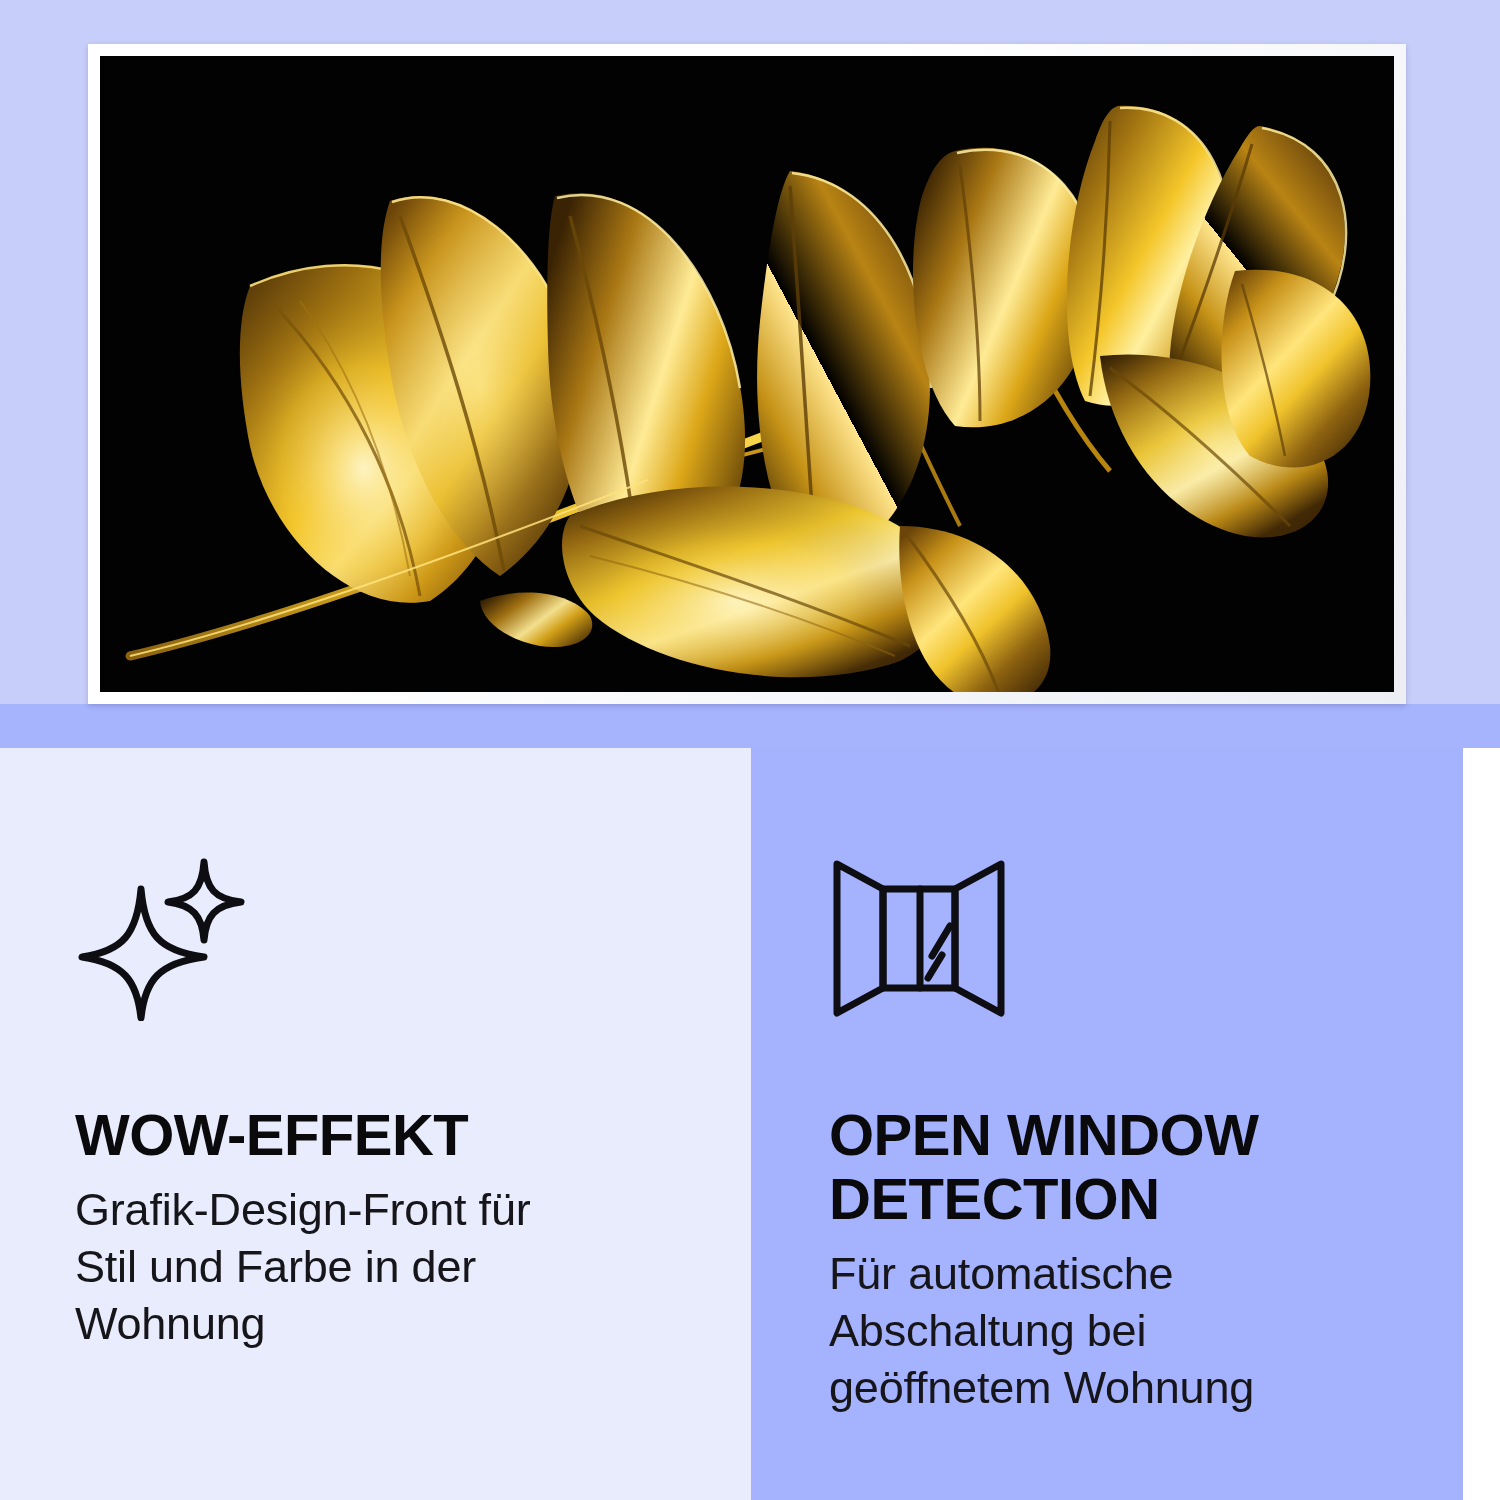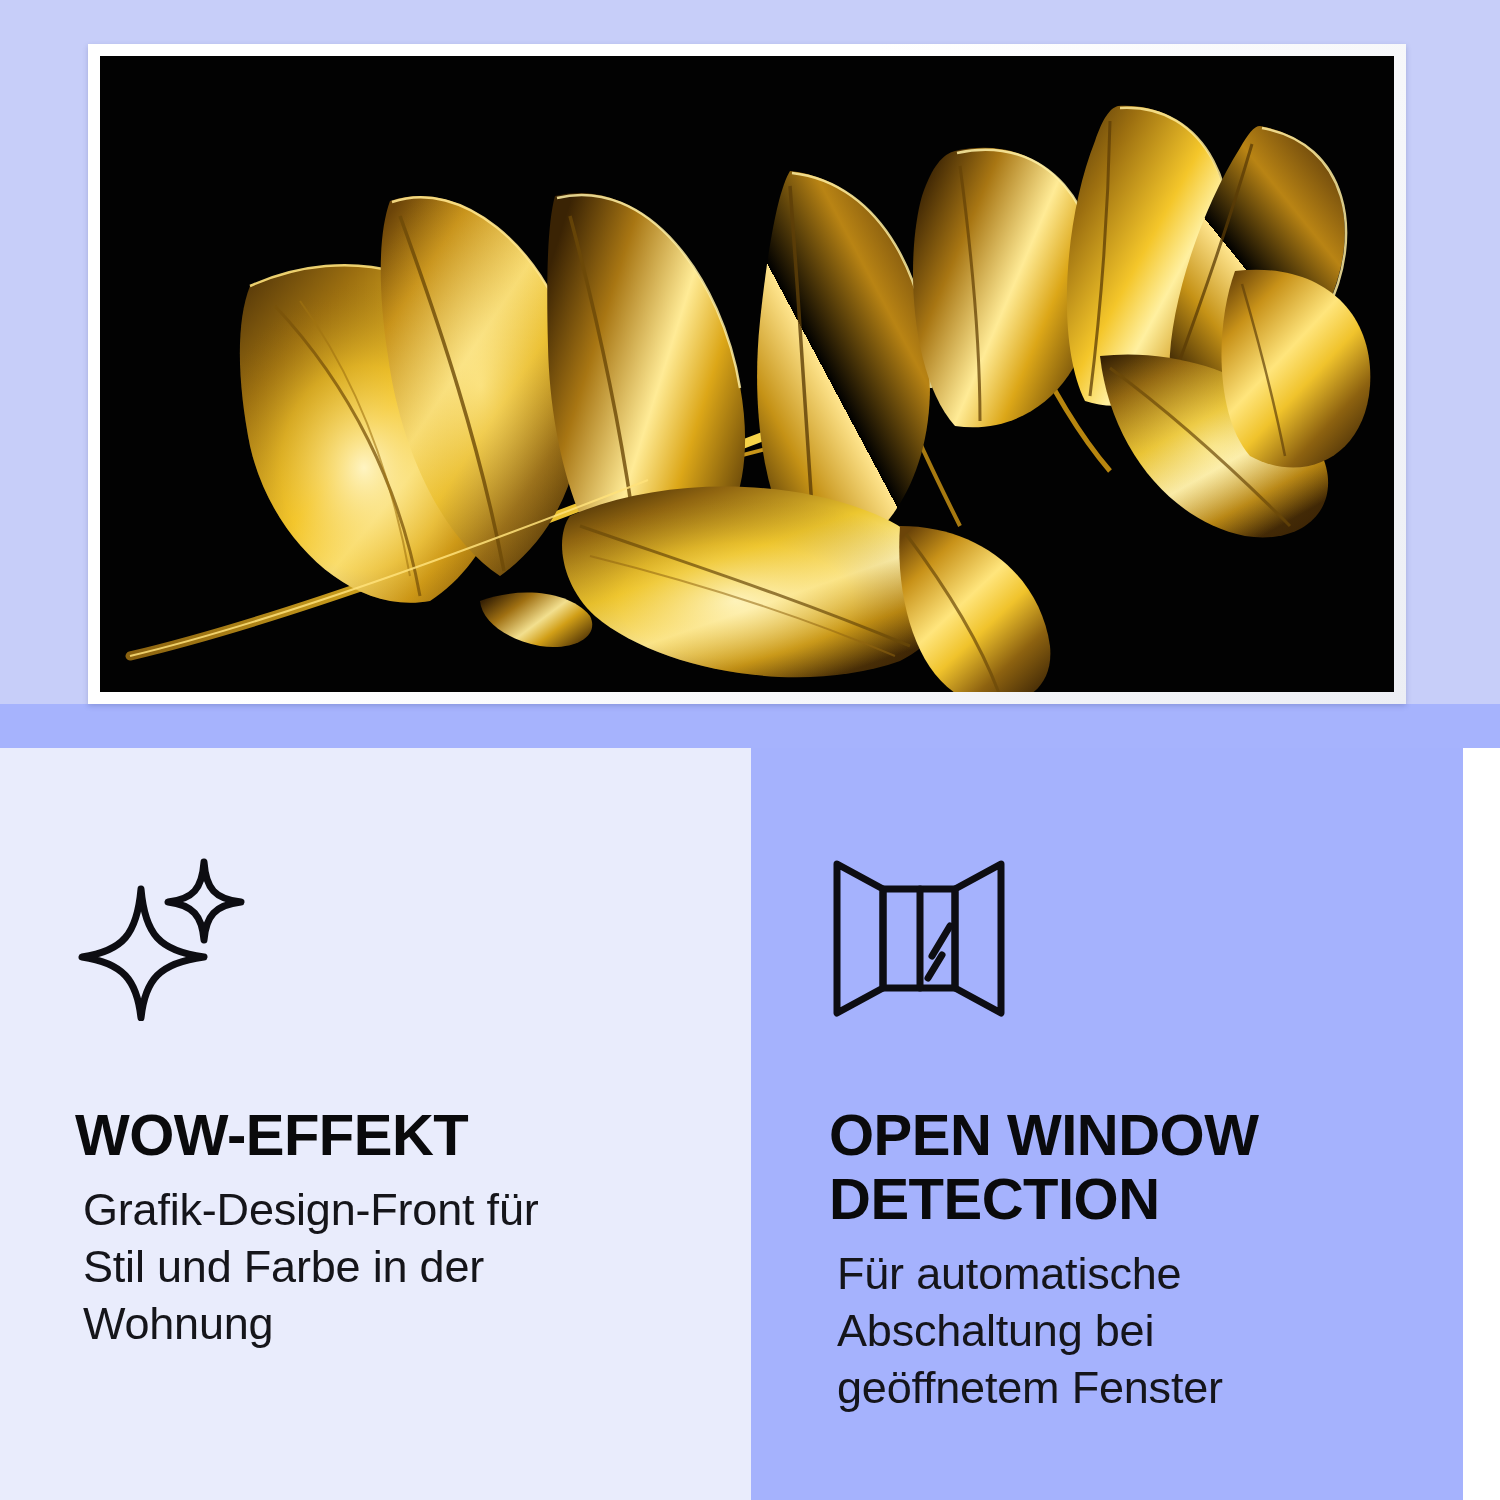--- a/index.html
+++ b/index.html
@@ -115,21 +115,21 @@
     line-height: 64px;
     letter-spacing: -0.5px;
     color: #0a0a0c;
     text-transform: uppercase;
   }
   .panel-right .feature-title {
     max-width: 520px;
   }
 
   .feature-desc {
-    margin: 8px;
+    margin: 0;
     font-family: "Liberation Sans", sans-serif;
     font-weight: 400;
     font-size: 45px;
     line-height: 57px;
     letter-spacing: -0.2px;
     color: #15151a;
     max-width: 470px;
   }
   .panel-right .feature-desc {
     max-width: 490px;
@@ -290,17 +290,17 @@
 
           <rect x="54" y="33" width="72" height="99" stroke="#0d0d12" stroke-width="7" stroke-linejoin="round" fill="none"></rect>
 
           <line x1="91" y1="33" x2="91" y2="132" stroke="#0d0d12" stroke-width="7" stroke-linecap="round"></line>
 
           <line x1="103" y1="100" x2="121" y2="70" stroke="#0d0d12" stroke-width="7" stroke-linecap="round"></line>
           <line x1="99" y1="122" x2="113" y2="99" stroke="#0d0d12" stroke-width="7" stroke-linecap="round"></line>
         </svg>
       </span>
       <h2 class="feature-title">OPEN WINDOW DETECTION</h2>
-      <p class="feature-desc">Für automatische Abschaltung bei geöffnetem Fenster</p>
+      <p class="feature-desc">Für automatische Abschaltung bei geöffnetem Wohnung</p>
     </div>
 
   </section>
 </div>
 
 </body></html>

